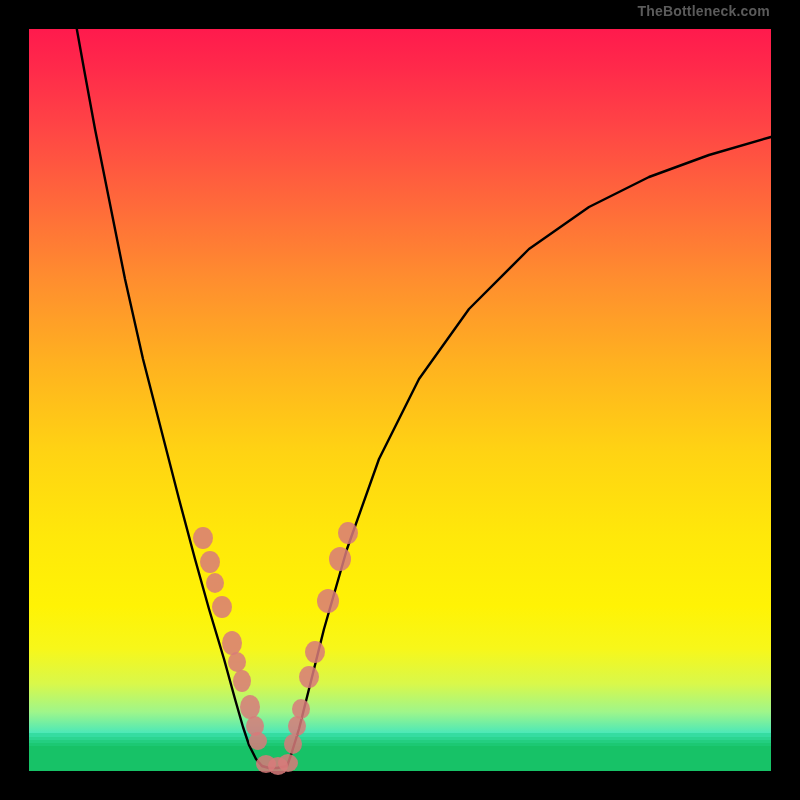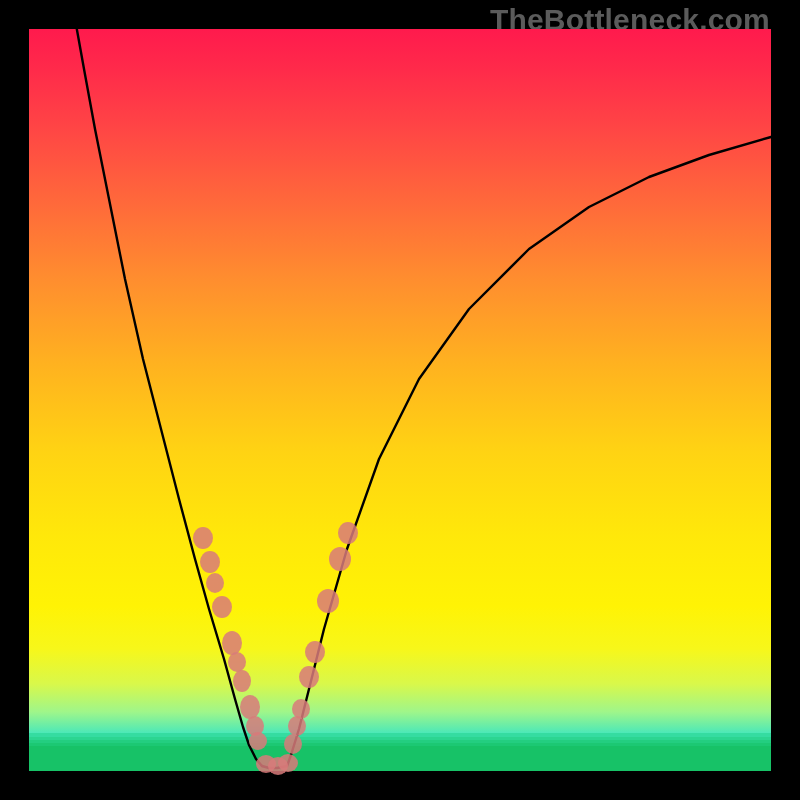--- a/index.html
+++ b/index.html
@@ -50,21 +50,21 @@
   .gl {
     position: absolute;
     left: 0;
     width: 742px;
   }
   .watermark {
     position: absolute;
     top: 3px;
     right: 30px;
     font-family: Arial, Helvetica, sans-serif;
-    font-size: 30px;
+    font-size: 14px;
     font-weight: 600;
     color: #5b5b5b;
     letter-spacing: 0.2px;
   }
   svg.curves {
     position: absolute;
     left: 0;
     top: 0;
     width: 742px;
     height: 742px;

